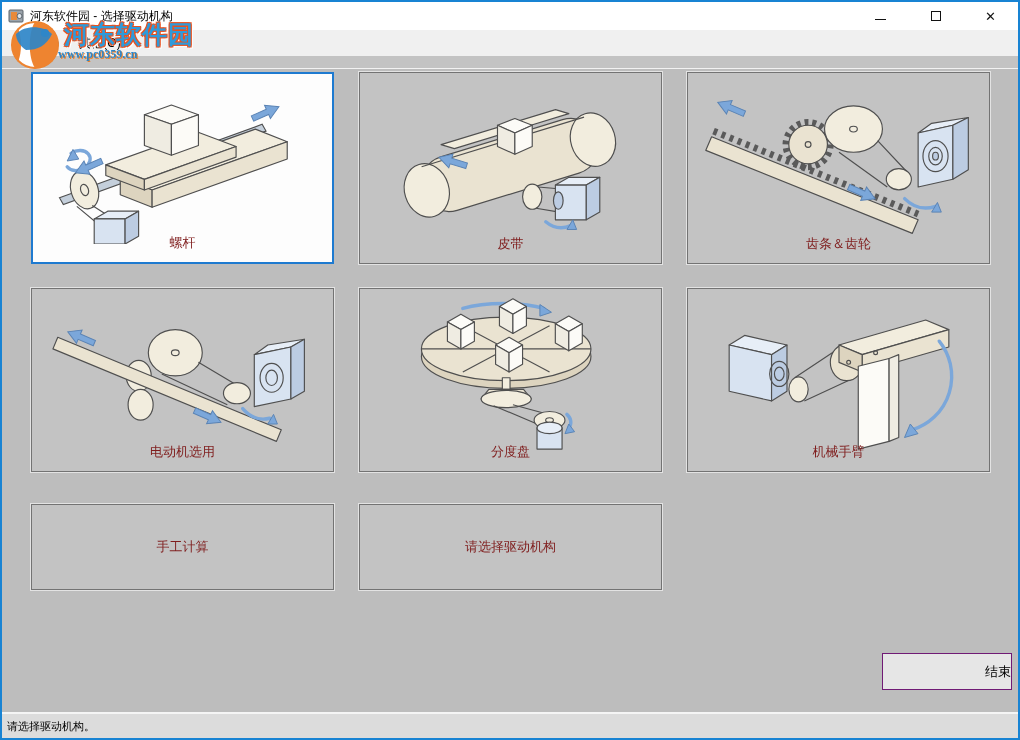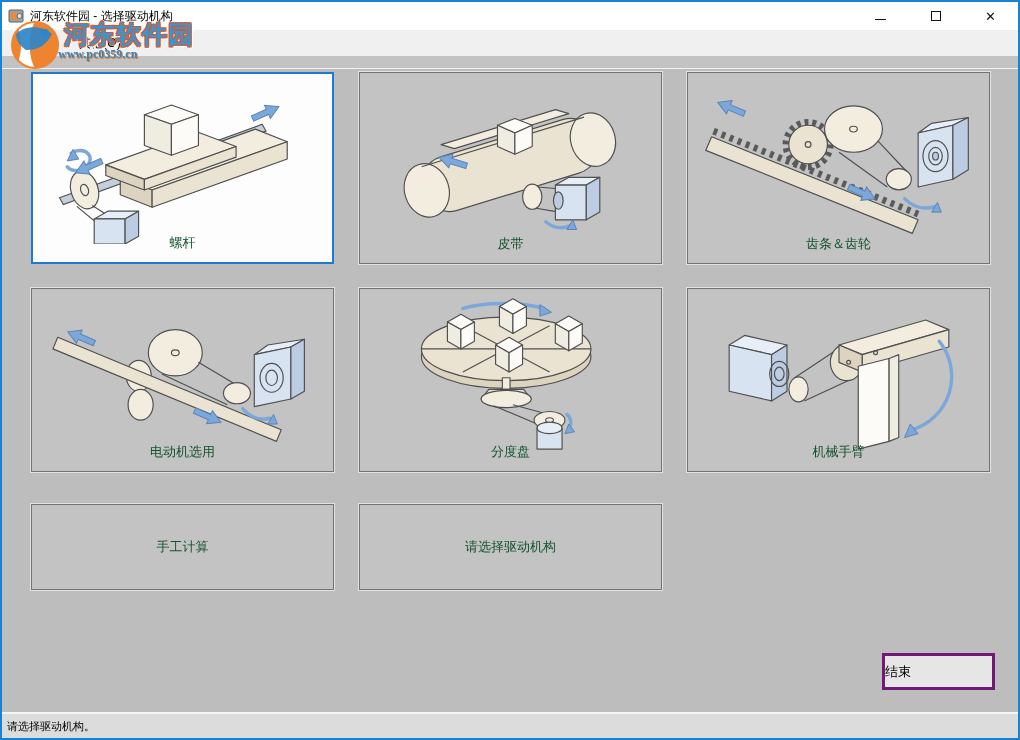--- a/index.html
+++ b/index.html
@@ -25,26 +25,26 @@
   
   .watermark{position:absolute;left:4px;top:14px;width:230px;height:56px;z-index:50;pointer-events:none;}
   .wm-logo{position:absolute;left:2px;top:4px;width:54px;height:50px;}
   .wm-name{position:absolute;left:58px;top:2px;font-size:25px;font-weight:bold;letter-spacing:1px;color:#2f9ada;
     text-shadow:1px 1px 0 #e8511f,-1px -1px 0 #e8511f,1px -1px 0 #e8511f,-1px 1px 0 #e8511f,2px 2px 0 #ffffff;white-space:nowrap;text-align:right;}
   .wm-url{position:absolute;left:52px;top:31px;font-size:12px;font-weight:bold;font-family:"Liberation Serif","DejaVu Serif",serif;
     color:#2e86c8;text-shadow:1px 1px 0 #e87f2a;white-space:nowrap;}
   
   .tile{position:absolute;width:303px;background:#c3c3c3;border:1px solid #737373;box-shadow:0 0 0 1px #e3e3e3;}
   .tile.selected{background:#fdfdfd;border:2px solid #1e7ad0;box-shadow:none;}
-  .tile-label{position:absolute;left:0;bottom:10px;width:100%;text-align:center;font-size:13px;color:#14532d;}
+  .tile-label{position:absolute;left:0;bottom:10px;width:100%;text-align:center;font-size:13px;color:#7f1d1d;}
   .tile-label.mid{bottom:auto;top:50%;transform:translateY(-50%);}
   .tile-art{position:absolute;left:50%;top:4px;transform:translateX(-50%);}
   
-  .end-button{position:absolute;left:880px;top:651px;width:113px;height:37px;background:#e6e6e6;border:3px solid #701a75;
-    display:flex;align-items:center;justify-content:flex-start;font-size:13px;color:#000;}
+  .end-button{position:absolute;left:880px;top:651px;width:130px;height:37px;background:#e6e6e6;border:1px solid #701a75;
+    display:flex;align-items:center;justify-content:flex-end;font-size:13px;color:#000;}
   .statusbar{position:absolute;left:0;bottom:0;width:100%;height:26px;background:#dcdcdc;border-top:2px solid #f5f5f5;
     display:flex;align-items:center;padding-left:5px;font-size:11px;color:#000;}
   
   .il-beige{fill:#eae3d1;stroke:#4f4f4f;stroke-width:1.2;stroke-linejoin:round;}
   .il-beige2{fill:#ddd4bf;stroke:#4f4f4f;stroke-width:1.2;stroke-linejoin:round;}
   .il-beige3{fill:#f2edde;stroke:#4f4f4f;stroke-width:1.2;stroke-linejoin:round;}
   .il-white{fill:#fcfbf7;stroke:#4f4f4f;stroke-width:1.2;stroke-linejoin:round;}
   .il-whiteL{fill:#efece2;stroke:#4f4f4f;stroke-width:1.2;stroke-linejoin:round;}
   .il-steel{fill:#c4cfdb;stroke:#4f4f4f;stroke-width:1.2;}
   .il-motor{fill:#d8e3f1;stroke:#4f4f4f;stroke-width:1.2;stroke-linejoin:round;}

